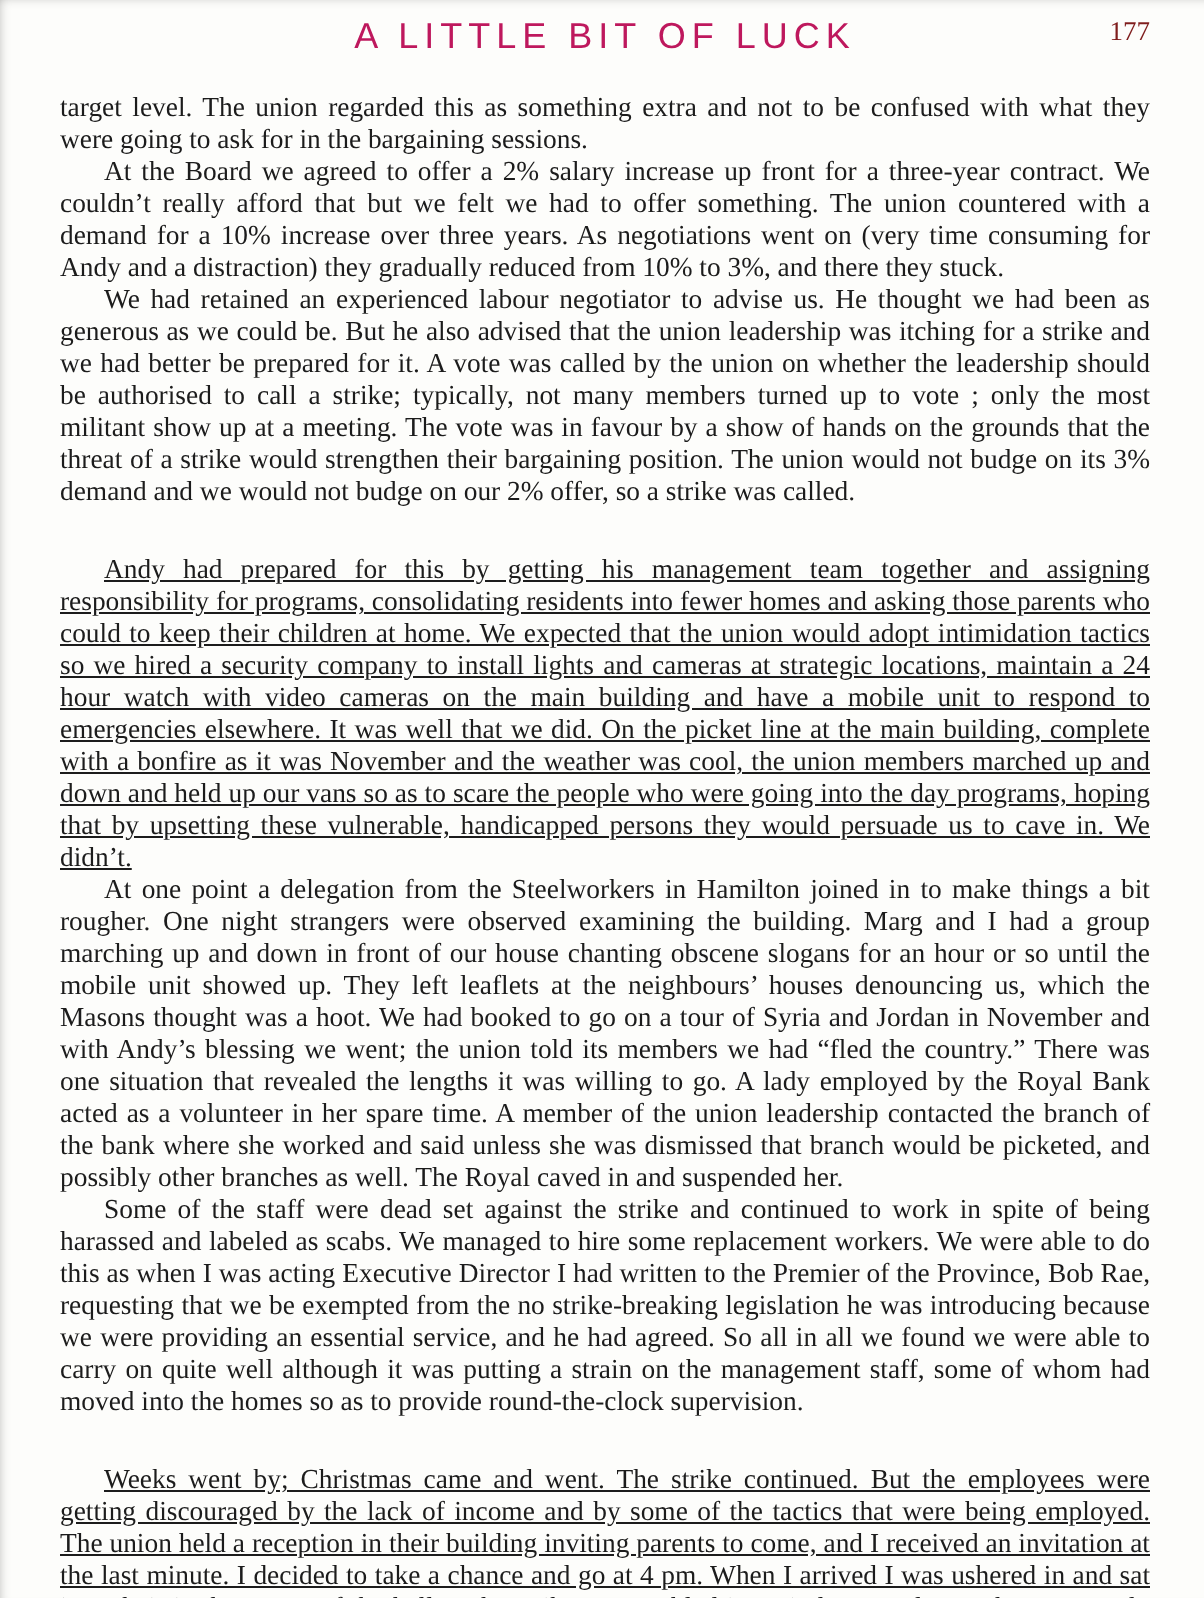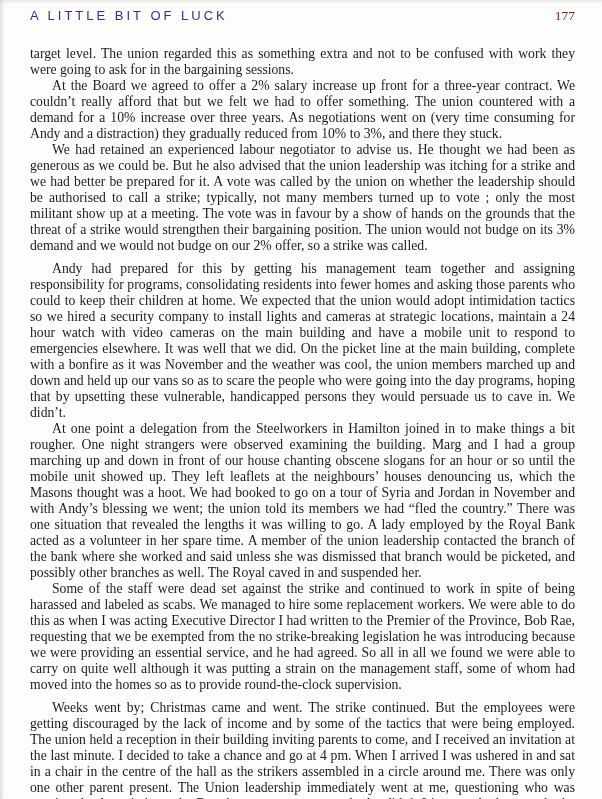--- a/index.html
+++ b/index.html
@@ -18,58 +18,59 @@
     overflow: hidden;
     box-shadow: inset 3px 2px 7px -5px rgba(0,0,0,0.45);
   }
   .running-head {
     position: relative;
     height: 17px;
     margin-bottom: 21px;
   }
   .running-head .title {
     display: block;
+    text-align: center;
     font-family: "Liberation Sans", "DejaVu Sans", sans-serif;
-    font-size: 13px;
+    font-size: 18px;
     letter-spacing: 3px;
-    color: #4c1d95;
+    color: #be185d;
     white-space: nowrap;
   }
   .running-head .pagenum {
     position: absolute;
     right: 0;
     top: 0;
     font-family: "Liberation Serif", "DejaVu Serif", serif;
     font-size: 13.5px;
     color: #7f1d1d;
   }
   .body-text p {
     margin: 0;
     font-family: "Liberation Serif", "DejaVu Serif", serif;
     font-size: 13.7px;
     line-height: 16px;
     color: #1c1c1c;
     text-align: justify;
     text-justify: inter-word;
   }
   .body-text p.indent { text-indent: 22px; }
-  .body-text p.gap { margin-top: 7px; }
+  .body-text p.gap { margin-top: 23px; text-decoration: underline; }
 </style>
 </head>
 <body>
 
 <div class="page">
 
   <div class="running-head">
     <span class="title">A LITTLE BIT OF LUCK</span>
     <span class="pagenum">177</span>
   </div>
 
   <div class="body-text">
-    <p class="no-indent">target level. The union regarded this as something extra and not to be confused with work they were going to ask for in the bargaining sessions.</p>
+    <p class="no-indent">target level. The union regarded this as something extra and not to be confused with what they were going to ask for in the bargaining sessions.</p>
     <p class="indent">At the Board we agreed to offer a 2% salary increase up front for a three-year contract. We couldn’t really afford that but we felt we had to offer something. The union countered with a demand for a 10% increase over three years. As negotiations went on (very time consuming for Andy and a distraction) they gradually reduced from 10% to 3%, and there they stuck.</p>
     <p class="indent">We had retained an experienced labour negotiator to advise us. He thought we had been as generous as we could be. But he also advised that the union leadership was itching for a strike and we had better be prepared for it. A vote was called by the union on whether the leadership should be authorised to call a strike; typically, not many members turned up to vote ; only the most militant show up at a meeting. The vote was in favour by a show of hands on the grounds that the threat of a strike would strengthen their bargaining position. The union would not budge on its 3% demand and we would not budge on our 2% offer, so a strike was called.</p>
     <p class="indent gap">Andy had prepared for this by getting his management team together and assigning responsibility for programs, consolidating residents into fewer homes and asking those parents who could to keep their children at home. We expected that the union would adopt intimidation tactics so we hired a security company to install lights and cameras at strategic locations, maintain a 24 hour watch with video cameras on the main building and have a mobile unit to respond to emergencies elsewhere. It was well that we did. On the picket line at the main building, complete with a bonfire as it was November and the weather was cool, the union members marched up and down and held up our vans so as to scare the people who were going into the day programs, hoping that by upsetting these vulnerable, handicapped persons they would persuade us to cave in. We didn’t.</p>
     <p class="indent">At one point a delegation from the Steelworkers in Hamilton joined in to make things a bit rougher. One night strangers were observed examining the building. Marg and I had a group marching up and down in front of our house chanting obscene slogans for an hour or so until the mobile unit showed up. They left leaflets at the neighbours’ houses denouncing us, which the Masons thought was a hoot. We had booked to go on a tour of Syria and Jordan in November and with Andy’s blessing we went; the union told its members we had “fled the country.” There was one situation that revealed the lengths it was willing to go. A lady employed by the Royal Bank acted as a volunteer in her spare time. A member of the union leadership contacted the branch of the bank where she worked and said unless she was dismissed that branch would be picketed, and possibly other branches as well. The Royal caved in and suspended her.</p>
     <p class="indent">Some of the staff were dead set against the strike and continued to work in spite of being harassed and labeled as scabs. We managed to hire some replacement workers. We were able to do this as when I was acting Executive Director I had written to the Premier of the Province, Bob Rae, requesting that we be exempted from the no strike-breaking legislation he was introducing because we were providing an essential service, and he had agreed. So all in all we found we were able to carry on quite well although it was putting a strain on the management staff, some of whom had moved into the homes so as to provide round-the-clock supervision.</p>
     <p class="indent gap">Weeks went by; Christmas came and went. The strike continued. But the employees were getting discouraged by the lack of income and by some of the tactics that were being employed. The union held a reception in their building inviting parents to come, and I received an invitation at the last minute. I decided to take a chance and go at 4 pm. When I arrived I was ushered in and sat in a chair in the centre of the hall as the strikers assembled in a circle around me. There was only one other parent present. The Union leadership immediately went at me, questioning who was running the Association - the Board or management - and why didn’t I instruct Andy to settle the dispute? I realised I had to take control of the situation. So I held up my hand, took out a piece of paper and asked them what were their main concerns,</p>
   </div>
 
 </div>
 

